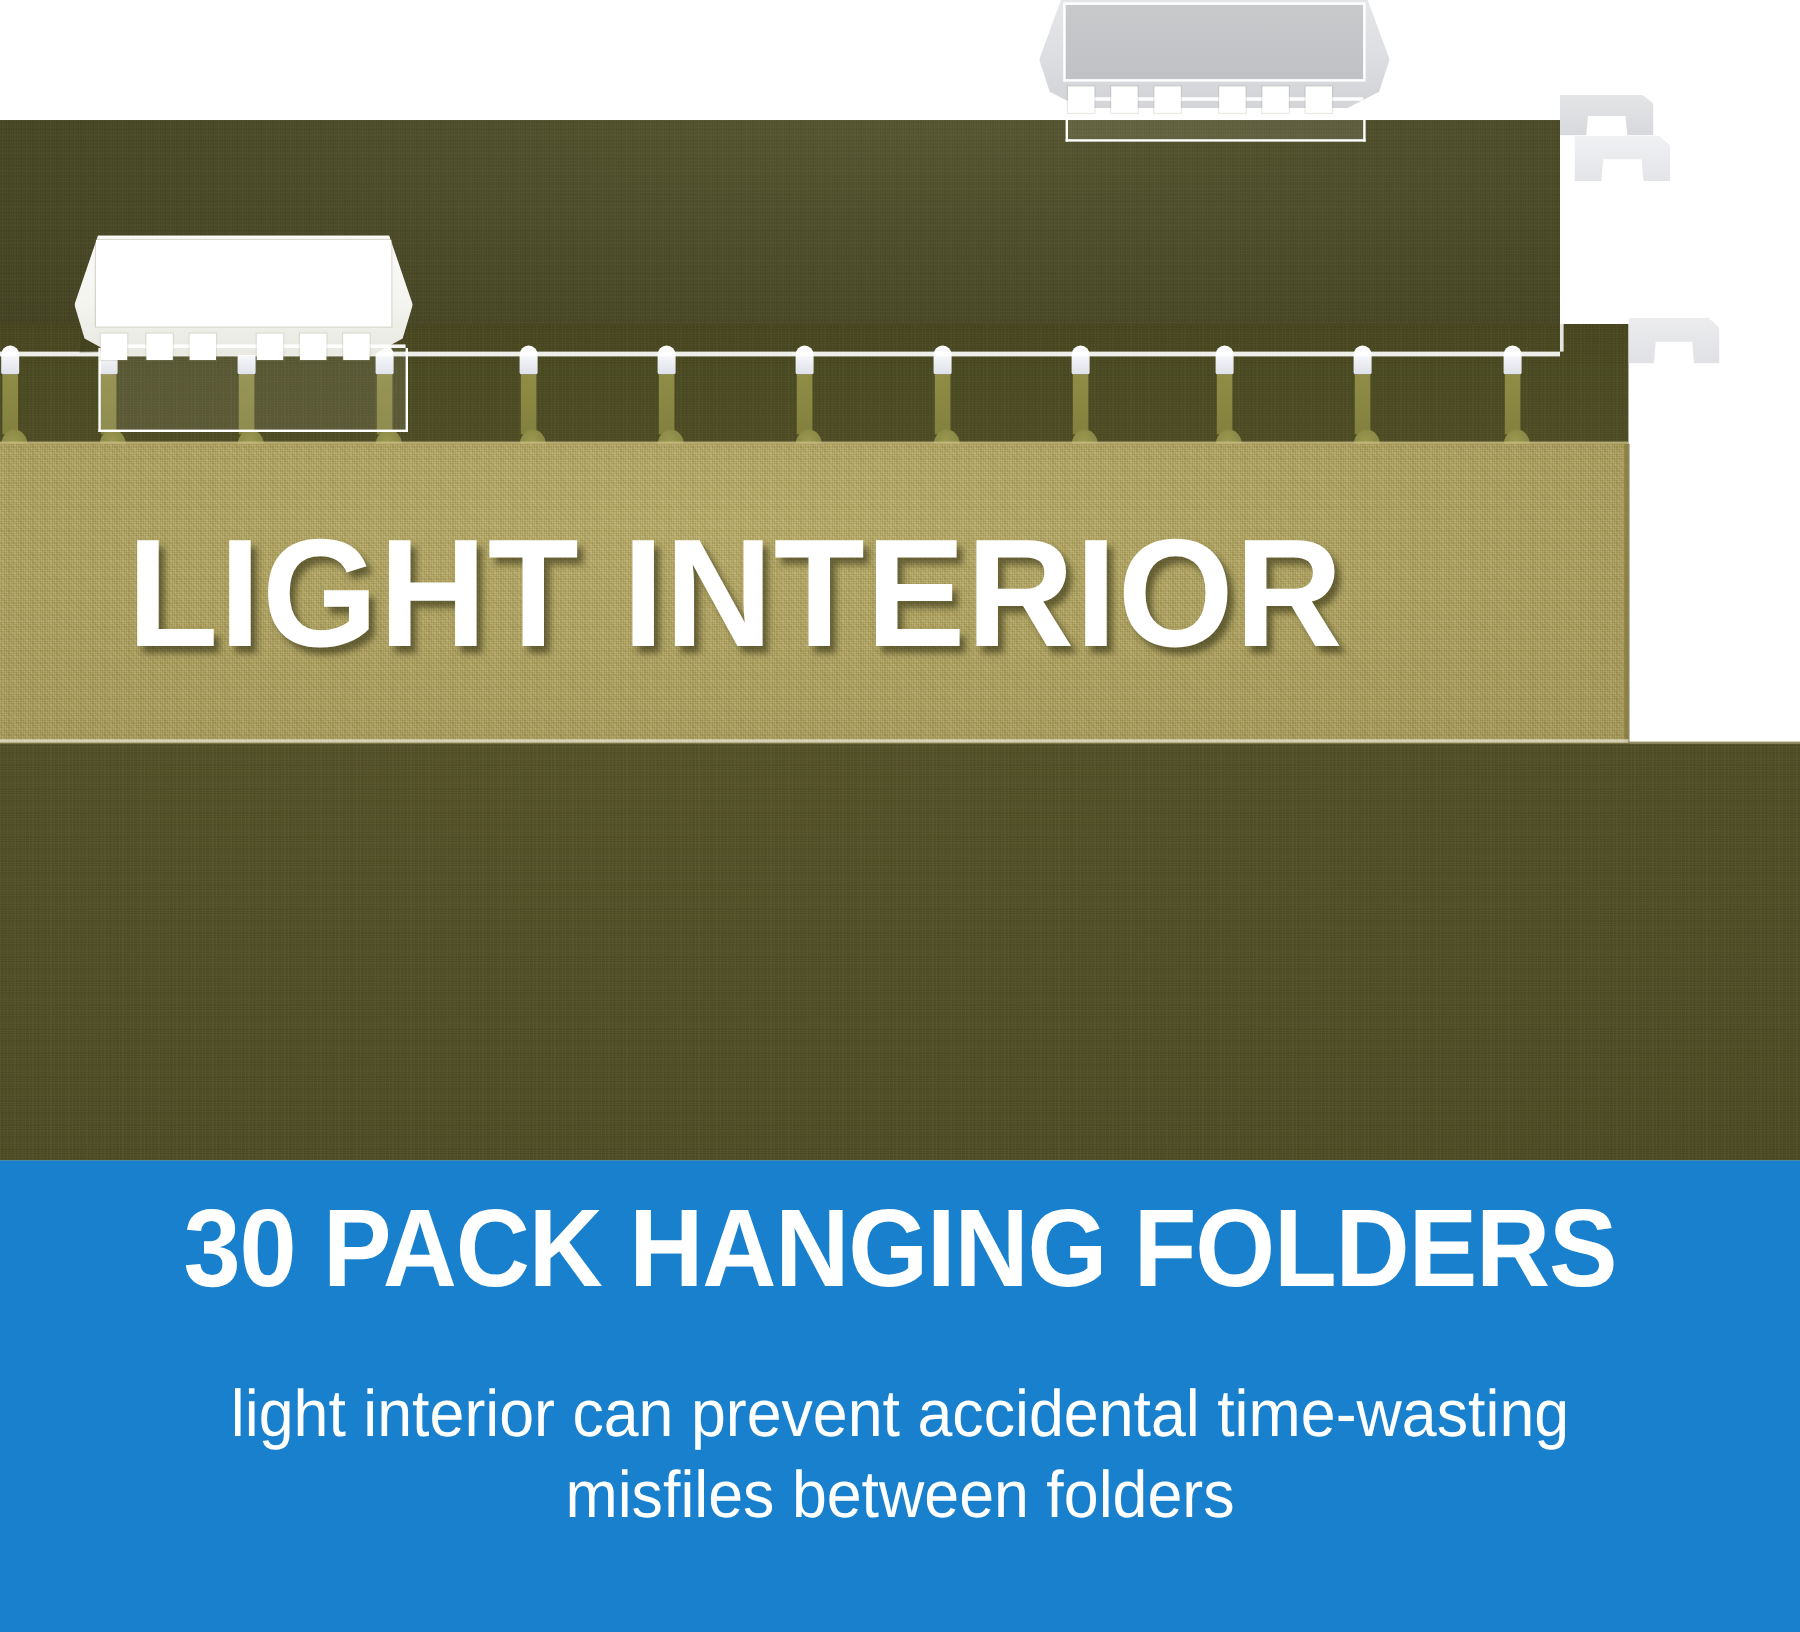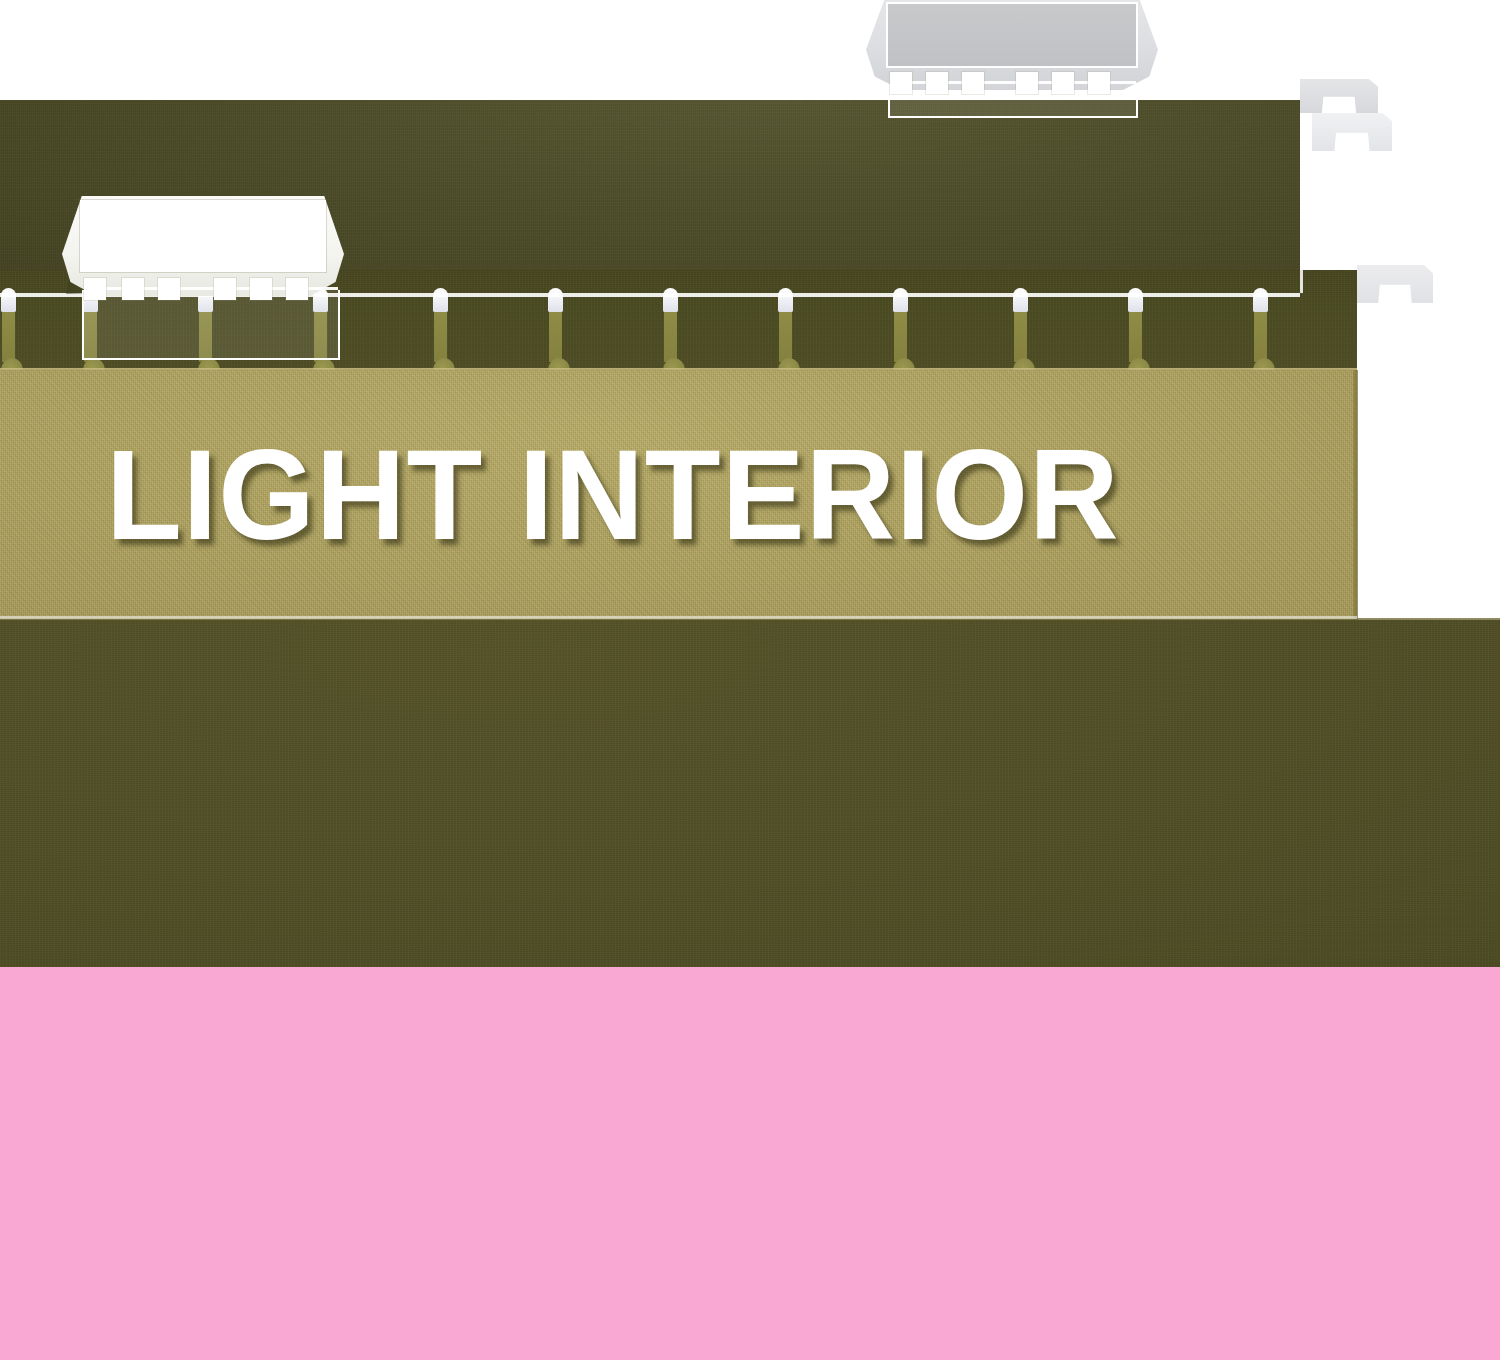--- a/index.html
+++ b/index.html
@@ -1,19 +1,19 @@
 <!DOCTYPE html>
 <html><head>
 <meta charset="utf-8">
 <style>
   * { margin:0; padding:0; box-sizing:border-box; }
   html,body { width:1500px; height:1360px; overflow:hidden; background:#ffffff; }
   body { font-family:"Liberation Sans", sans-serif; }
 
-  #stage { position:relative; width:1500px; height:1360px; background:#f9a8d4; overflow:hidden; }
+  #stage { position:relative; width:1500px; height:1360px; background:#4d7c0f; overflow:hidden; }
 
   
   #photo { position:absolute; left:0; top:0; width:1500px; height:967px; background:#ffffff; overflow:hidden; }
 
   
   .folder-back {
     position:absolute; left:0; top:100px; width:1300px; height:193px;
     background:
       radial-gradient(120% 150% at 60% 0%, rgba(255,255,255,.07), rgba(0,0,0,.18) 80%),
       linear-gradient(180deg,#4b4a22 0%,#4e4d25 55%,#53522a 100%);
@@ -313,14 +313,21 @@
     </div>
     <div id="hook-c" class="hook">
       <div class="hook-shape"></div>
     </div>
 
     <div class="seam" style="left:0;top:293px;width:1300px;height:4px;opacity:.9;"></div>
     <div class="seam" style="left:1300px;top:100px;width:3px;height:193px;opacity:.85;"></div>
     <div class="seam" style="left:0;top:616px;width:1357px;height:3px;opacity:.55;"></div>
   </div>
 
+  <div id="banner">
+    <div id="banner-headline">30 PACK HANGING FOLDERS</div>
+    <div id="banner-sub">
+      <div>light interior can prevent accidental time-wasting</div>
+      <div>misfiles between folders</div>
+    </div>
+  </div>
 
 </div>
 
 </body></html>

